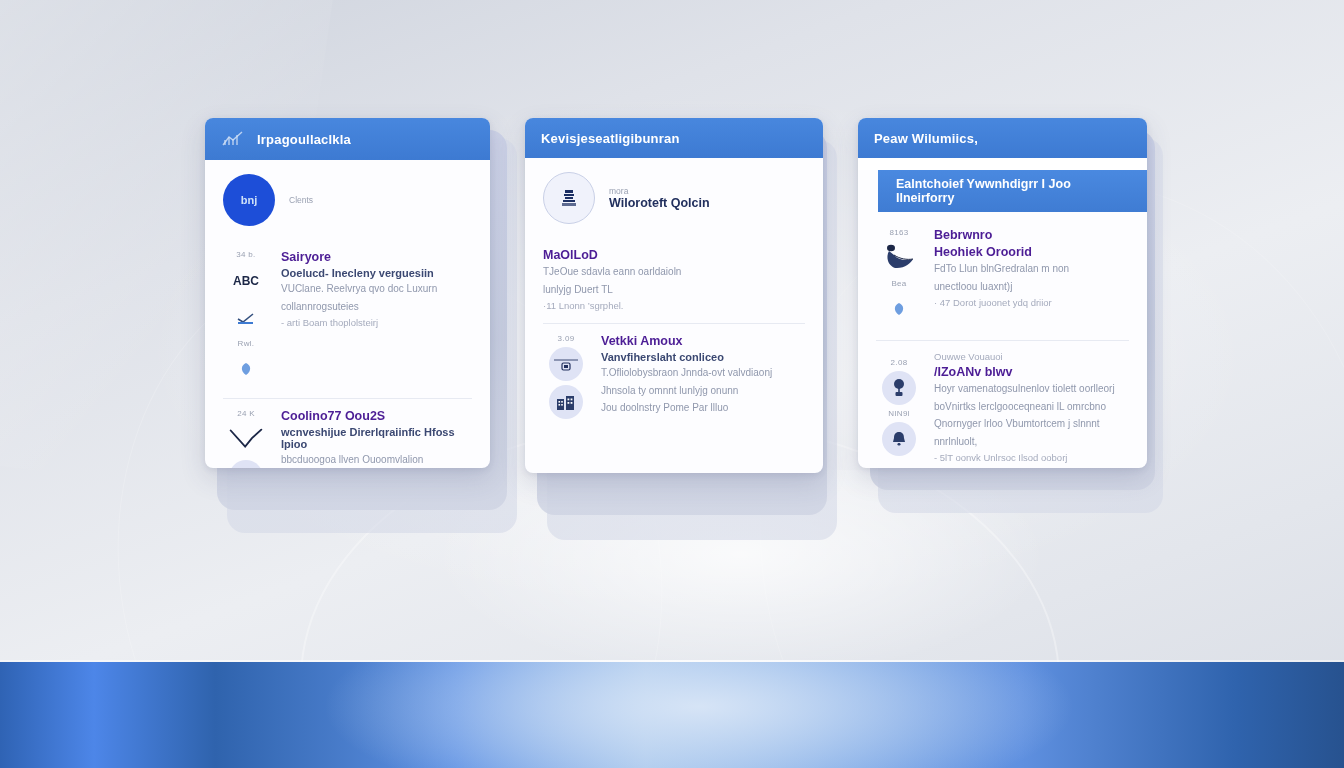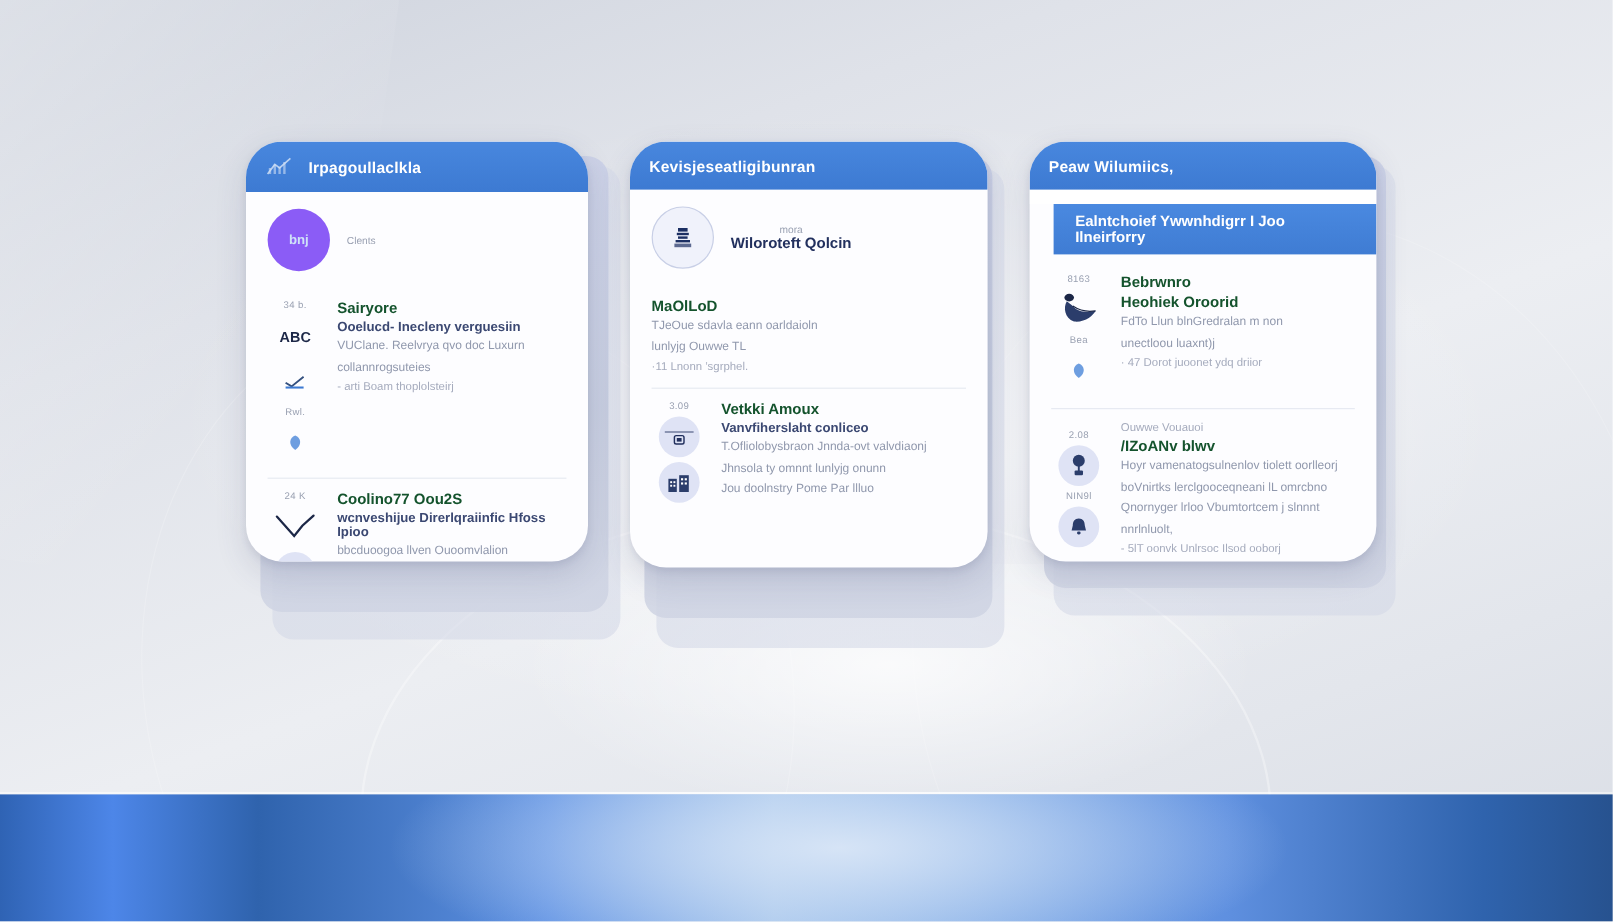--- a/index.html
+++ b/index.html
@@ -78,21 +78,21 @@
     background: linear-gradient(180deg, #c9cfe6 0%, #c3cade 55%, #cfd4e3 100%);
     opacity: .85;
   }
   .card-stack.s2 {
     background: linear-gradient(180deg, #d5dae9 0%, #d2d7e6 100%);
     opacity: .55;
   }
 
   .card {
     position: absolute;
-    border-radius: 30px;
+    border-radius: 8px;
     background: #fdfdff;
     overflow: hidden;
     box-shadow: 0 10px 26px rgba(60,70,110,0.16), 0 2px 6px rgba(60,70,110,0.10);
   }
 
   .card-header {
     background: linear-gradient(180deg, #4887de 0%, #3d7ad2 100%);
     color: #ffffff;
     display: flex;
     align-items: center;
@@ -127,27 +127,27 @@
 
   
   .avatar-row { display: flex; align-items: center; gap: 14px; margin-bottom: 14px; }
 
   .avatar {
     width: 52px; height: 52px; border-radius: 50%;
     display: flex; align-items: center; justify-content: center;
     font-size: 11px; font-weight: bold;
     flex: 0 0 auto;
   }
-  .avatar.solid { background: #8b5cf6; color: #cfe2f8; filter: blur(0.4px); }
+  .avatar.solid { background: #1d4ed8; color: #cfe2f8; filter: blur(0.4px); }
   .avatar.outline {
     background: #f0f2fb; border: 1px solid #c8cfe6; color: #2a3c7a;
     filter: blur(0.4px);
   }
 
-  .avatar-text { display: flex; flex-direction: column; gap: 0; text-align: center; }
+  .avatar-text { display: flex; flex-direction: column; gap: 0; }
   .avatar-meta { font-size: 8.5px; color: #9aa1b2; filter: blur(0.5px); }
   .avatar-title { font-size: 12.5px; font-weight: bold; color: #22305e; filter: blur(0.4px); }
 
   
   .item {
     display: flex;
     gap: 12px;
     padding: 10px 0 12px 0;
     position: relative;
   }
@@ -160,21 +160,21 @@
   .icon-badge {
     width: 34px; height: 34px; border-radius: 50%;
     background: #dfe3f5;
     display: flex; align-items: center; justify-content: center;
   }
   .icon-badge.plain { background: transparent; }
   .icon-badge svg { display: block; }
   .icon-cap { font-size: 8px; color: #9aa1b2; filter: blur(0.5px); letter-spacing: .3px; }
 
   .item-text { flex: 1 1 auto; min-width: 0; display: flex; flex-direction: column; gap: 3px; }
-  .item-title { font-size: 12.5px; font-weight: bold; color: #14532d; filter: blur(0.35px); }
+  .item-title { font-size: 12.5px; font-weight: bold; color: #4c1d95; filter: blur(0.35px); }
   .item-sub { font-size: 11px; font-weight: bold; color: #3b4872; filter: blur(0.45px); }
   .item-line { font-size: 10px; color: #9098ad; line-height: 1.45; filter: blur(0.5px); }
   .item-note { font-size: 9.5px; color: #a5abbd; filter: blur(0.5px); }
 
   .footer-row {
     display: flex; align-items: center; gap: 60px;
     padding-top: 8px;
     font-size: 9px; color: #9aa1b2;
     filter: blur(0.5px);
   }
@@ -297,21 +297,21 @@
           <div class="avatar-text">
             <span class="avatar-meta">mora</span>
             <span class="avatar-title">Wiloroteft Qolcin</span>
           </div>
         </div>
 
         <div class="item">
           <div class="item-text">
             <span class="item-title">MaOlLoD</span>
             <span class="item-line">TJeOue sdavla eann oarldaioln</span>
-            <span class="item-line">lunlyjg Ouwwe TL</span>
+            <span class="item-line">lunlyjg Duert TL</span>
             <span class="item-note">·11    Lnonn  ’sgrphel.</span>
           </div>
         </div>
 
         <div class="item">
           <div class="item-iconcol">
             <span class="icon-cap">3.09</span>
             <span class="icon-badge">
               <svg width="26" height="16" viewBox="0 0 26 16">
                 <path d="M1 4 H25" stroke="#5b6party" stroke-width="1"></path>

